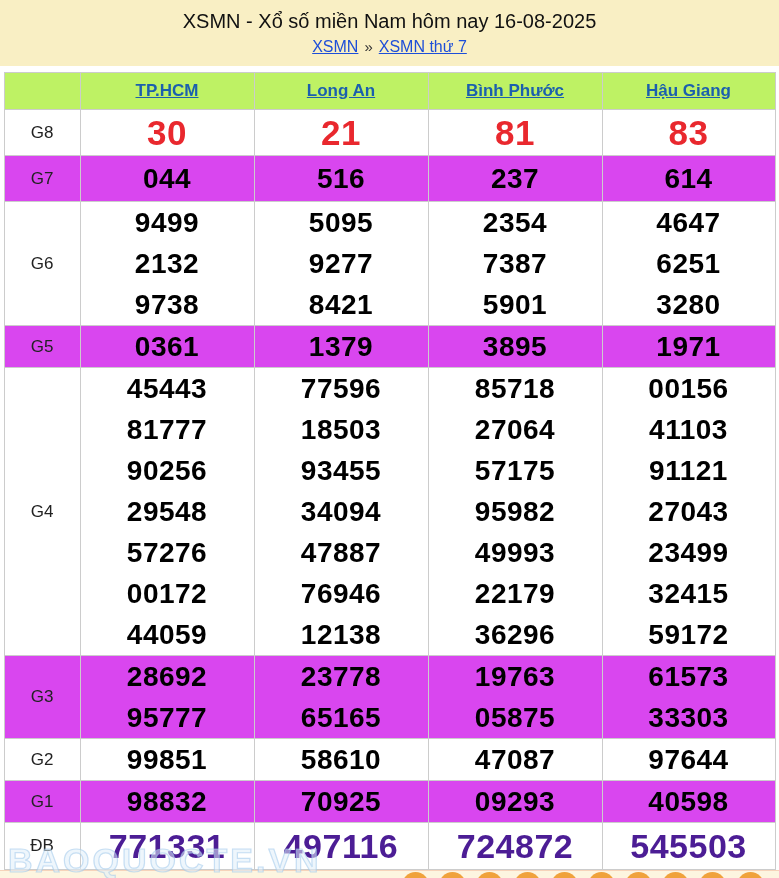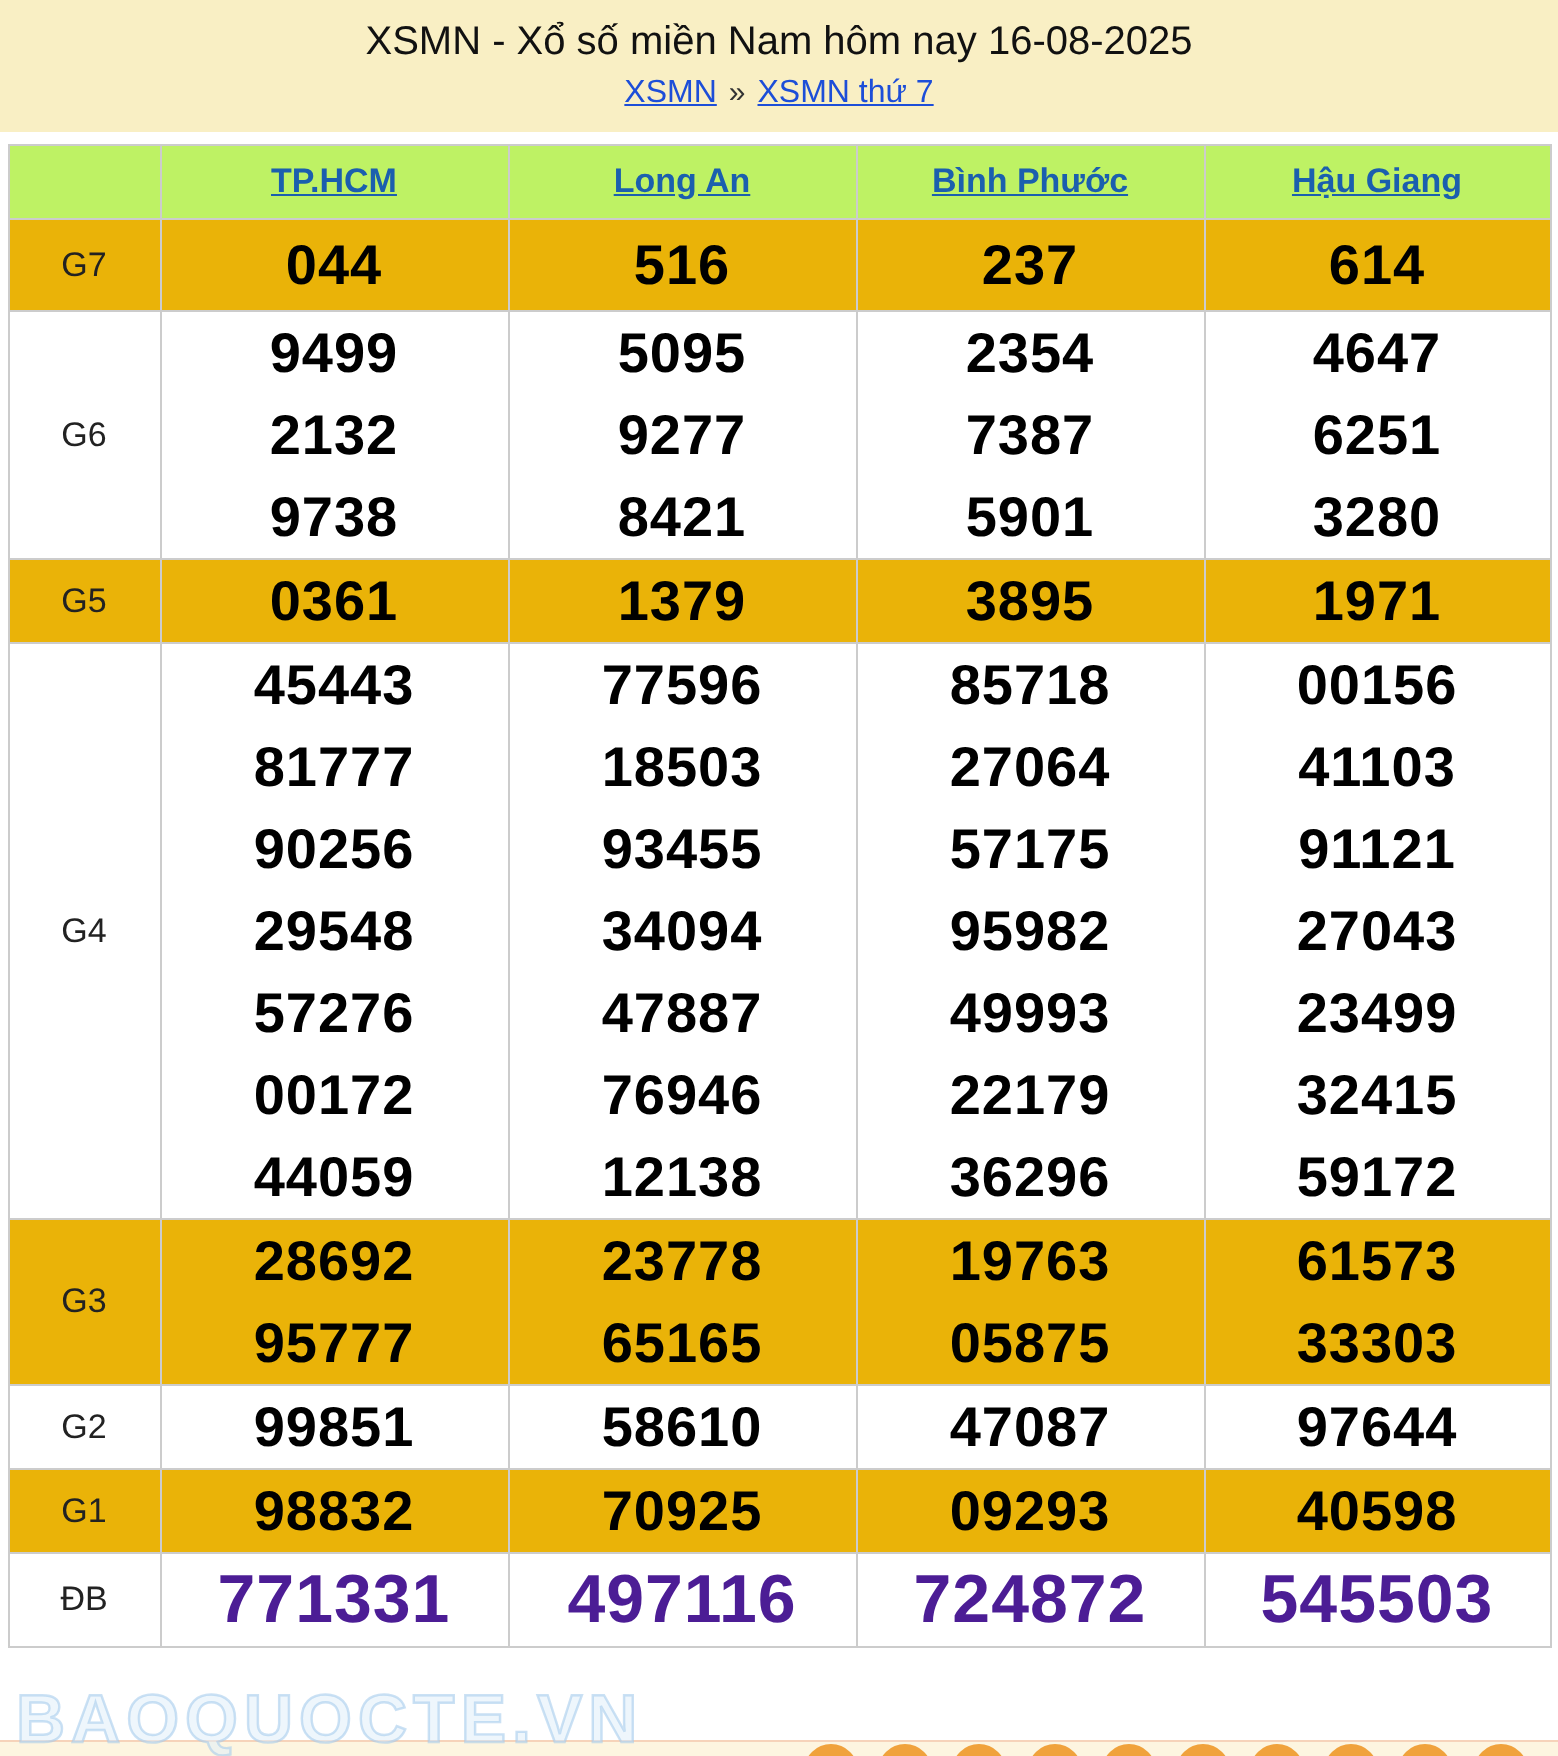--- a/index.html
+++ b/index.html
@@ -13,21 +13,21 @@
   .banner .crumbs{margin-top:5px;font-size:16px;}
   .banner .crumbs a{color:#1d4ed8;text-decoration:underline;cursor:pointer;}
   .banner .crumbs .sep{color:#333;margin:0 6px;font-size:15px;}
   
   table.results{margin:6px auto 0;width:771px;border-collapse:collapse;table-layout:fixed;}
   table.results td{border:1px solid #ccc;text-align:center;vertical-align:middle;padding:0;}
   tr.head td{height:36px;background:#bef264;}
   tr.head a{color:#1b5fae;font-weight:bold;font-size:17px;text-decoration:underline;cursor:pointer;}
   td.lbl{font-size:17px;color:#222;}
   td.numcell div{font-size:28px;font-weight:bold;color:#000;line-height:41px;letter-spacing:.5px;}
-  tr.gray td{background:#eab308;}
+  tr.gray td{background:#d946ef;}
   tr.g8 td{height:45px;} tr.g8 td.numcell div{color:#e9282e;font-size:35px;line-height:45px;}
   tr.g7 td{height:45px;}
   tr.g5 td{height:41px;}
   tr.g2 td{height:41px;}
   tr.g1 td{height:41px;}
   tr.db td{height:46px;} tr.db td.numcell div{color:#4c1d95;font-size:34px;line-height:46px;}
   
   .watermark{
     position:absolute;left:8px;top:841px;z-index:5;pointer-events:none;
     font-size:34px;font-weight:bold;letter-spacing:3px;
@@ -60,20 +60,35 @@
     </colgroup>
   <tbody>
       <tr class="head">
     <td class="lbl"></td>
     <td><a>TP.HCM</a></td>
     <td><a>Long An</a></td>
     <td><a>Bình Phước</a></td>
     <td><a>Hậu Giang</a></td>
   </tr>
 
+  <tr class="g8">
+    <td class="lbl">G8</td>
+    <td class="numcell">
+          <div>30</div>
+        </td>
+    <td class="numcell">
+          <div>21</div>
+        </td>
+    <td class="numcell">
+          <div>81</div>
+        </td>
+    <td class="numcell">
+          <div>83</div>
+        </td>
+  </tr>
 
   <tr class="g7 gray">
     <td class="lbl">G7</td>
     <td class="numcell">
           <div>044</div>
         </td>
     <td class="numcell">
           <div>516</div>
         </td>
     <td class="numcell">

